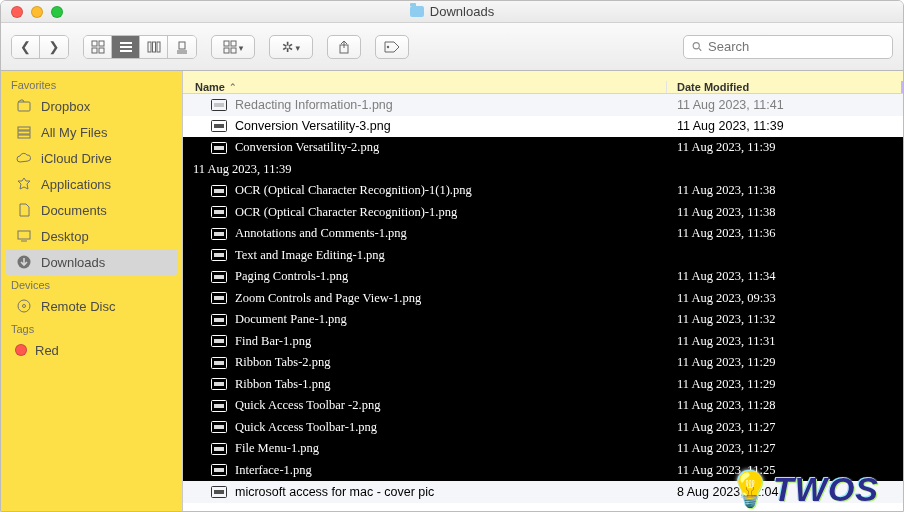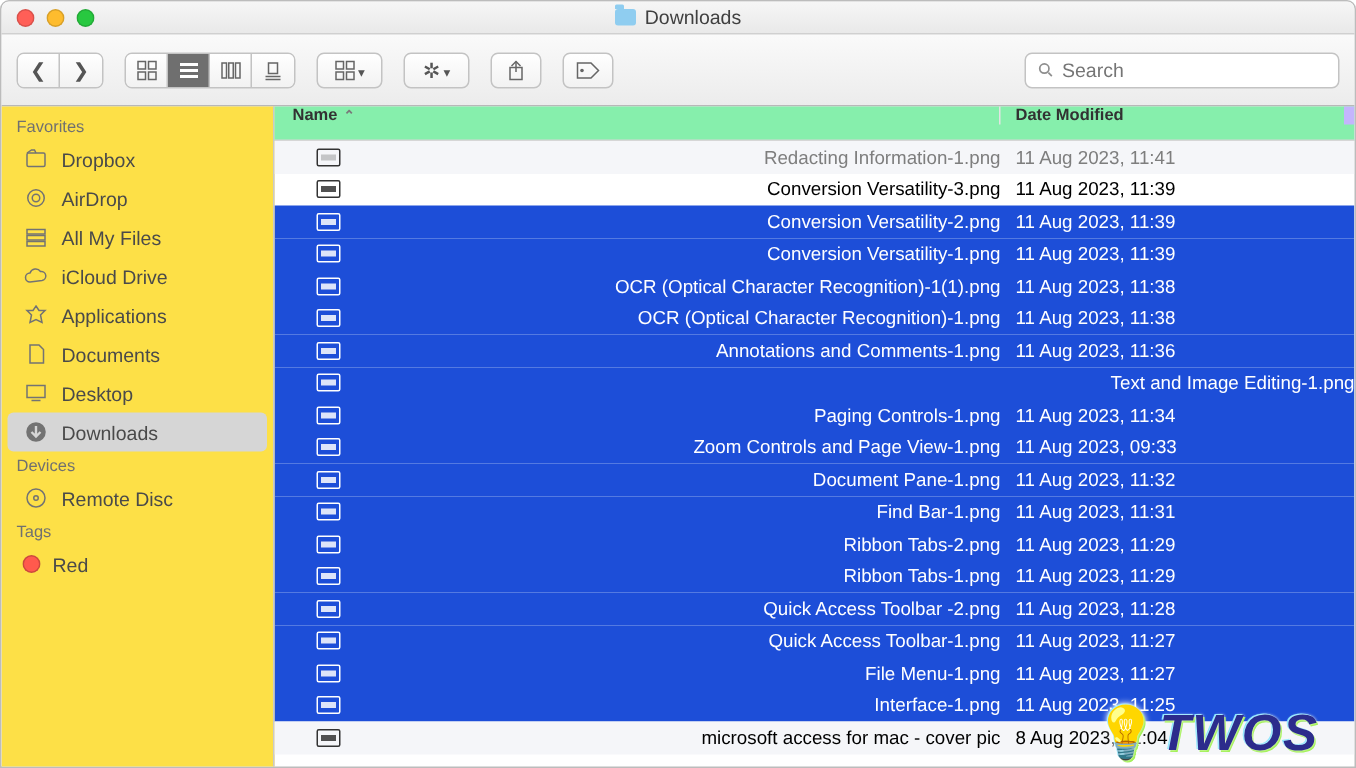--- a/index.html
+++ b/index.html
@@ -36,32 +36,32 @@
   
   .sidebar { width: 182px; background: #fde047; border-right: 1px solid #c9c9c9; padding-top: 4px; font-size: 13px; color:#4a4a4a; overflow:hidden; }
   .sb-head { padding: 4px 10px 2px; font-size: 11px; color:#707070; }
   .sb-item { display:flex; align-items:center; gap:8px; padding: 3px 10px 3px 14px; height:26px; }
   .sb-item.sel { background:#d6d6d6; border-radius:4px; margin: 0 4px; padding-left:10px; }
   .sb-ico { width:18px; height:18px; display:flex; align-items:center; justify-content:center; color:#707070; }
   .tagdot { width:12px; height:12px; border-radius:50%; border:1px solid rgba(0,0,0,.2); }
 
   
   .filearea { flex:1; display:flex; flex-direction:column; position:relative; }
-  .cols { display:flex; align-items:flex-start; height:23px; border-bottom:1px solid #d6d6d6; background:#86efac; font-size:11px; color:#323232; font-weight:600; }
+  .cols { display:flex; align-items:flex-end; height:23px; border-bottom:1px solid #d6d6d6; background:#fef9c3; font-size:11px; color:#323232; font-weight:600; }
   .col-name { flex:1; padding-left:12px; border-right:1px solid #e3e3e3; display:flex; align-items:center; gap:4px; }
-  .col-date { width:236px; padding-left:10px; border-right:7px solid #c4b5fd; }
+  .col-date { width:236px; padding-left:10px; border-right:2px solid #c4b5fd; }
   .sortcaret { font-size:9px; color:#7a7a7a; }
 
   
   .rows { flex:1; overflow:hidden; }
   .row { display:flex; align-items:center; height:21.5px; font-size:12.5px; }
   .row.even:not(.sel){ background:#f5f6f9; }
-  .row.sel { background:#1d4ed8; color:#fff; }
+  .row.sel { background:#000000; color:#fff;font-family:Liberation Serif, serif; }
   .row.dim { color:#7e7e7e; }
-  .cell-name { flex:1; padding-left:28px; display:flex; align-items:center; gap:8px; overflow:hidden; white-space:nowrap;justify-content:space-between; }
+  .cell-name { flex:1; padding-left:28px; display:flex; align-items:center; gap:8px; overflow:hidden; white-space:nowrap; }
   .cell-date { width:236px; padding-left:10px; white-space:nowrap; }
   .fico { width:16px; height:12px; border:1.3px solid currentColor; border-radius:1.5px; position:relative; flex:0 0 auto; }
   .fico::after{ content:""; position:absolute; left:2px; right:2px; top:3px; height:4px; background: currentColor; opacity:.85; }
   .row:not(.sel) .fico { color:#333; }
   .row.sel .fico { color:#fff; }
   .row.dim .fico::after { opacity:.25; }
 
   
   .wm { position:absolute; right:24px; bottom:4px; font-weight:800; font-size:34px; font-style:italic; letter-spacing:1px;
         font-family: "Arial Black", Arial, sans-serif; color:#2c2c8c;
@@ -168,29 +168,20 @@
     <div class="sb-head">Favorites</div>
 
     <div class="sb-item">
       <span class="sb-ico">
           <svg width="16" height="16" viewBox="0 0 16 16">
             <rect x="2" y="4" width="12" height="9" rx="1" fill="none" stroke="#737373"></rect>
             <path d="M2 4 l3 -2 h2 l1 2" fill="none" stroke="#737373"></path>
           </svg>
         </span>
       <span>Dropbox</span>
-    </div>
-    <div class="sb-item">
-      <span class="sb-ico">
-          <svg width="16" height="16" viewBox="0 0 16 16">
-            <circle cx="8" cy="8" r="5.5" fill="none" stroke="#737373"></circle>
-            <circle cx="8" cy="8" r="2.5" fill="none" stroke="#737373"></circle>
-          </svg>
-        </span>
-      <span>AirDrop</span>
     </div>
     <div class="sb-item">
       <span class="sb-ico">
           <svg width="16" height="16" viewBox="0 0 16 16">
             <rect x="2" y="3" width="12" height="3" fill="none" stroke="#737373"></rect>
             <rect x="2" y="7" width="12" height="3" fill="none" stroke="#737373"></rect>
             <rect x="2" y="11" width="12" height="3" fill="none" stroke="#737373"></rect>
           </svg>
         </span>
       <span>All My Files</span>
@@ -283,24 +274,20 @@
           <div class="cell-date">11 Aug 2023, 11:39</div>
         </div>
         <div class="row sel even">
           <div class="cell-name">
             <span class="fico"></span>
             <span>Conversion Versatility-2.png</span>
           </div>
           <div class="cell-date">11 Aug 2023, 11:39</div>
         </div>
         <div class="row sel">
-          <div class="cell-name">
-            <span class="fico"></span>
-            <span>Conversion Versatility-1.png</span>
-          </div>
           <div class="cell-date">11 Aug 2023, 11:39</div>
         </div>
         <div class="row sel even">
           <div class="cell-name">
             <span class="fico"></span>
             <span>OCR (Optical Character Recognition)-1(1).png</span>
           </div>
           <div class="cell-date">11 Aug 2023, 11:38</div>
         </div>
         <div class="row sel">

